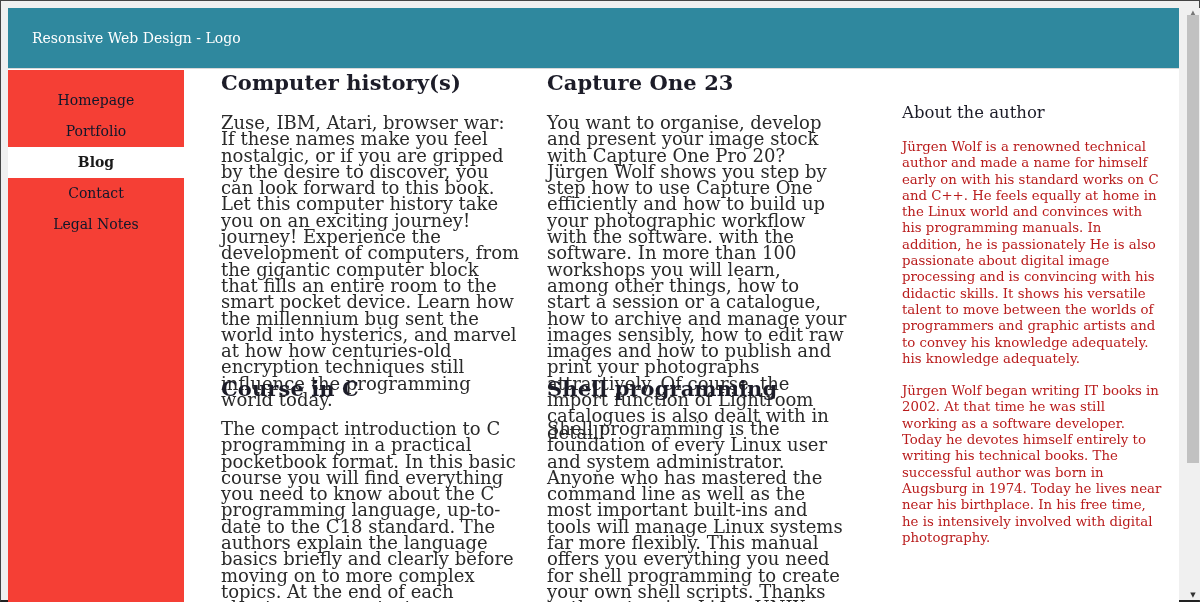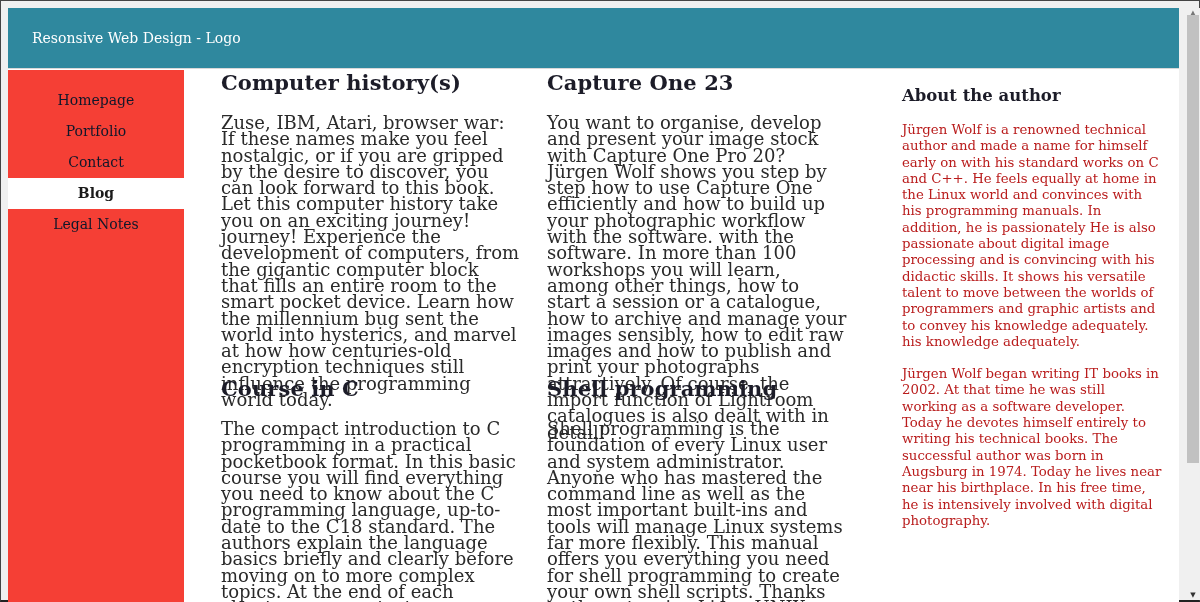--- a/index.html
+++ b/index.html
@@ -48,21 +48,21 @@
     .article { height: 306px; }
     .article h2 {
       font-size: 21px; font-weight: bold; color: #1c1c28; margin-bottom: 20px;
       letter-spacing: 0.1px;
     }
     .article p { font-size: 18px; line-height: 16.3px; color: #2a2a2a; }
     .aside {
       position: absolute; left: 894px; top: 62px; width: 262px;
       color: #222;
     }
-    .aside h3 { font-size: 16.5px; font-weight: bold; color: #1c1c28; margin-top: 16px; margin-bottom: 17px; }
+    .aside h3 { font-size: 16.5px; font-weight: normal; color: #1c1c28; margin-top: 33px; margin-bottom: 17px; }
     .aside p { font-size: 13.3px; line-height: 16.3px; color: #b91c1c; margin-bottom: 16px; }
     .scrollbar {
       position: absolute; left: 1185px; top: 7px; width: 14px; height: 592px;
       background: #f0f0f0;
     }
     .scroll-up, .scroll-down {
       position: absolute; left: 0; width: 14px; height: 10px;
       font-size: 7px; color: #777; text-align: center; line-height: 10px;
     }
     .scroll-up { top: 0; }
@@ -77,22 +77,22 @@
 
 <div class="frame">
   <div class="viewport">
     <header class="header">
       <div class="logo">Resonsive Web Design - Logo</div>
     </header>
 
     <nav class="sidebar">
       <a class="nav-item">Homepage</a>
       <a class="nav-item">Portfolio</a>
+      <a class="nav-item active">Blog</a>
       <a class="nav-item">Contact</a>
-      <a class="nav-item active">Blog</a>
       <a class="nav-item">Legal Notes</a>
     </nav>
   </div>
 
   <main class="main" style="left:220px; top:69px;">
     <article class="article">
       <h2>Computer history(s)</h2>
       <p>Zuse, IBM, Atari, browser war: If these names make you feel nostalgic, or if you are gripped by the desire to discover, you can look forward to this book. Let this computer history take you on an exciting journey! journey! Experience the development of computers, from the gigantic computer block that fills an entire room to the smart pocket device. Learn how the millennium bug sent the world into hysterics, and marvel at how how centuries-old encryption techniques still influence the programming world today.</p>
     </article>
     <article class="article">

